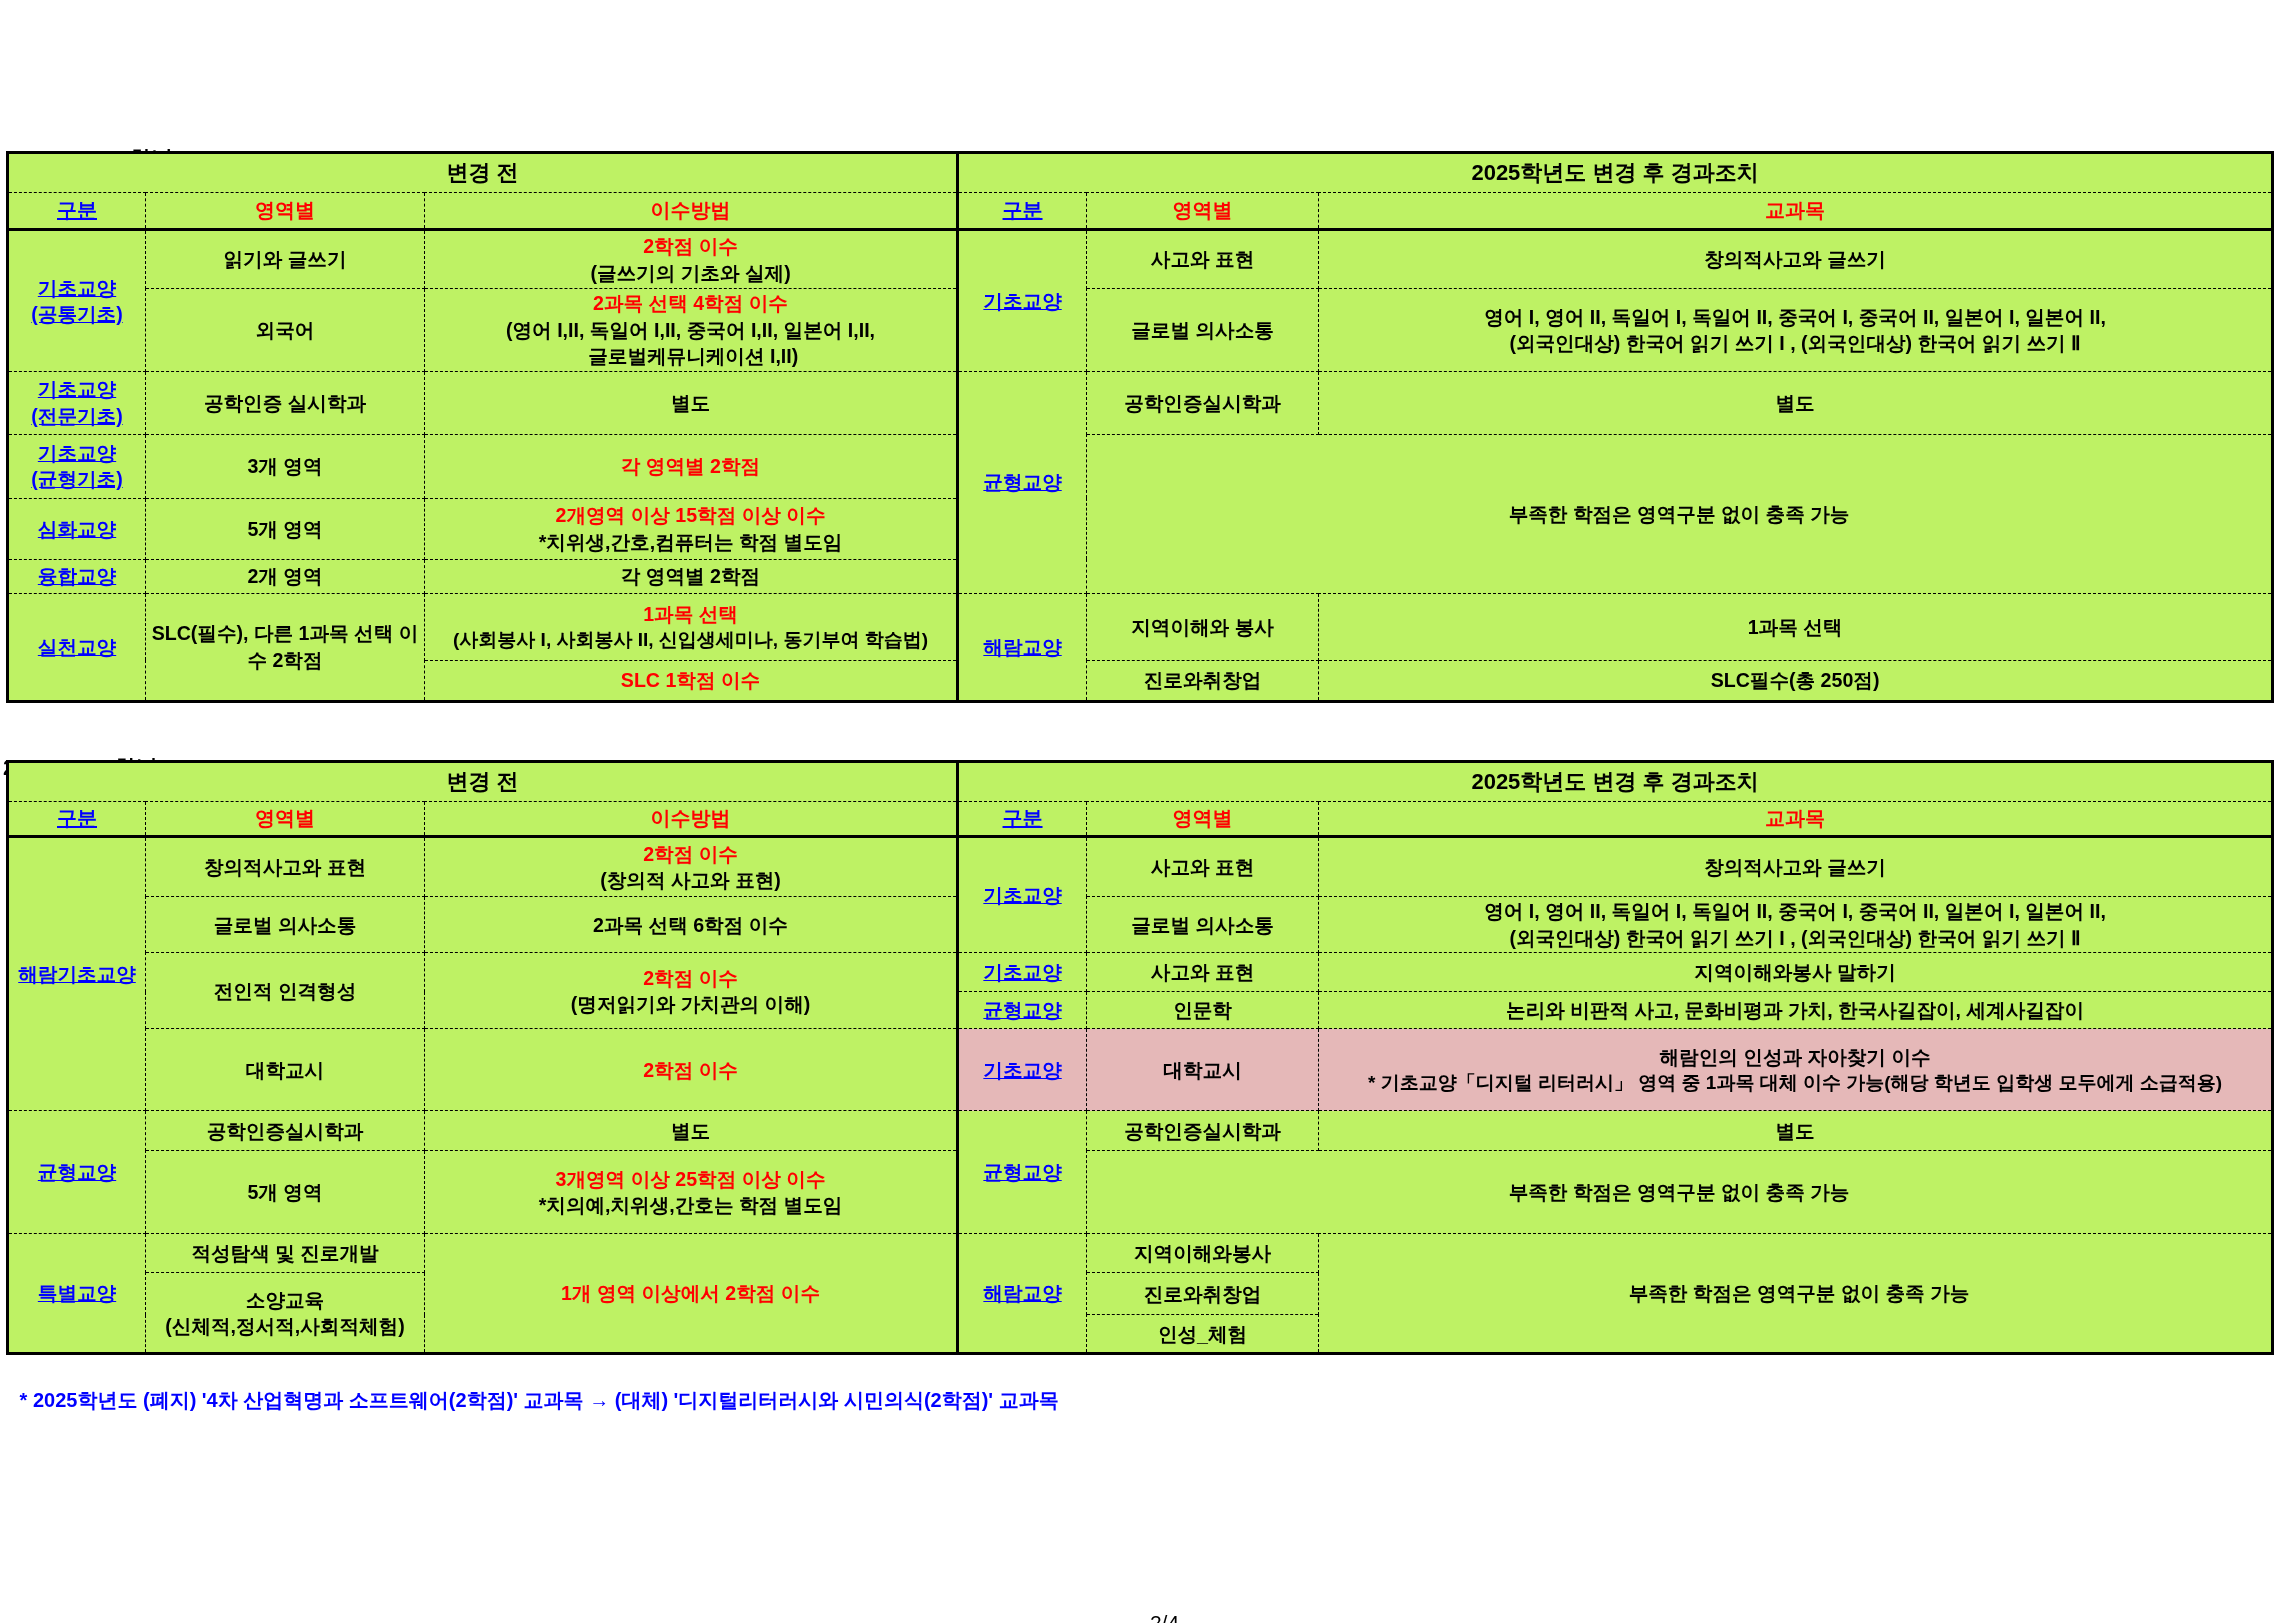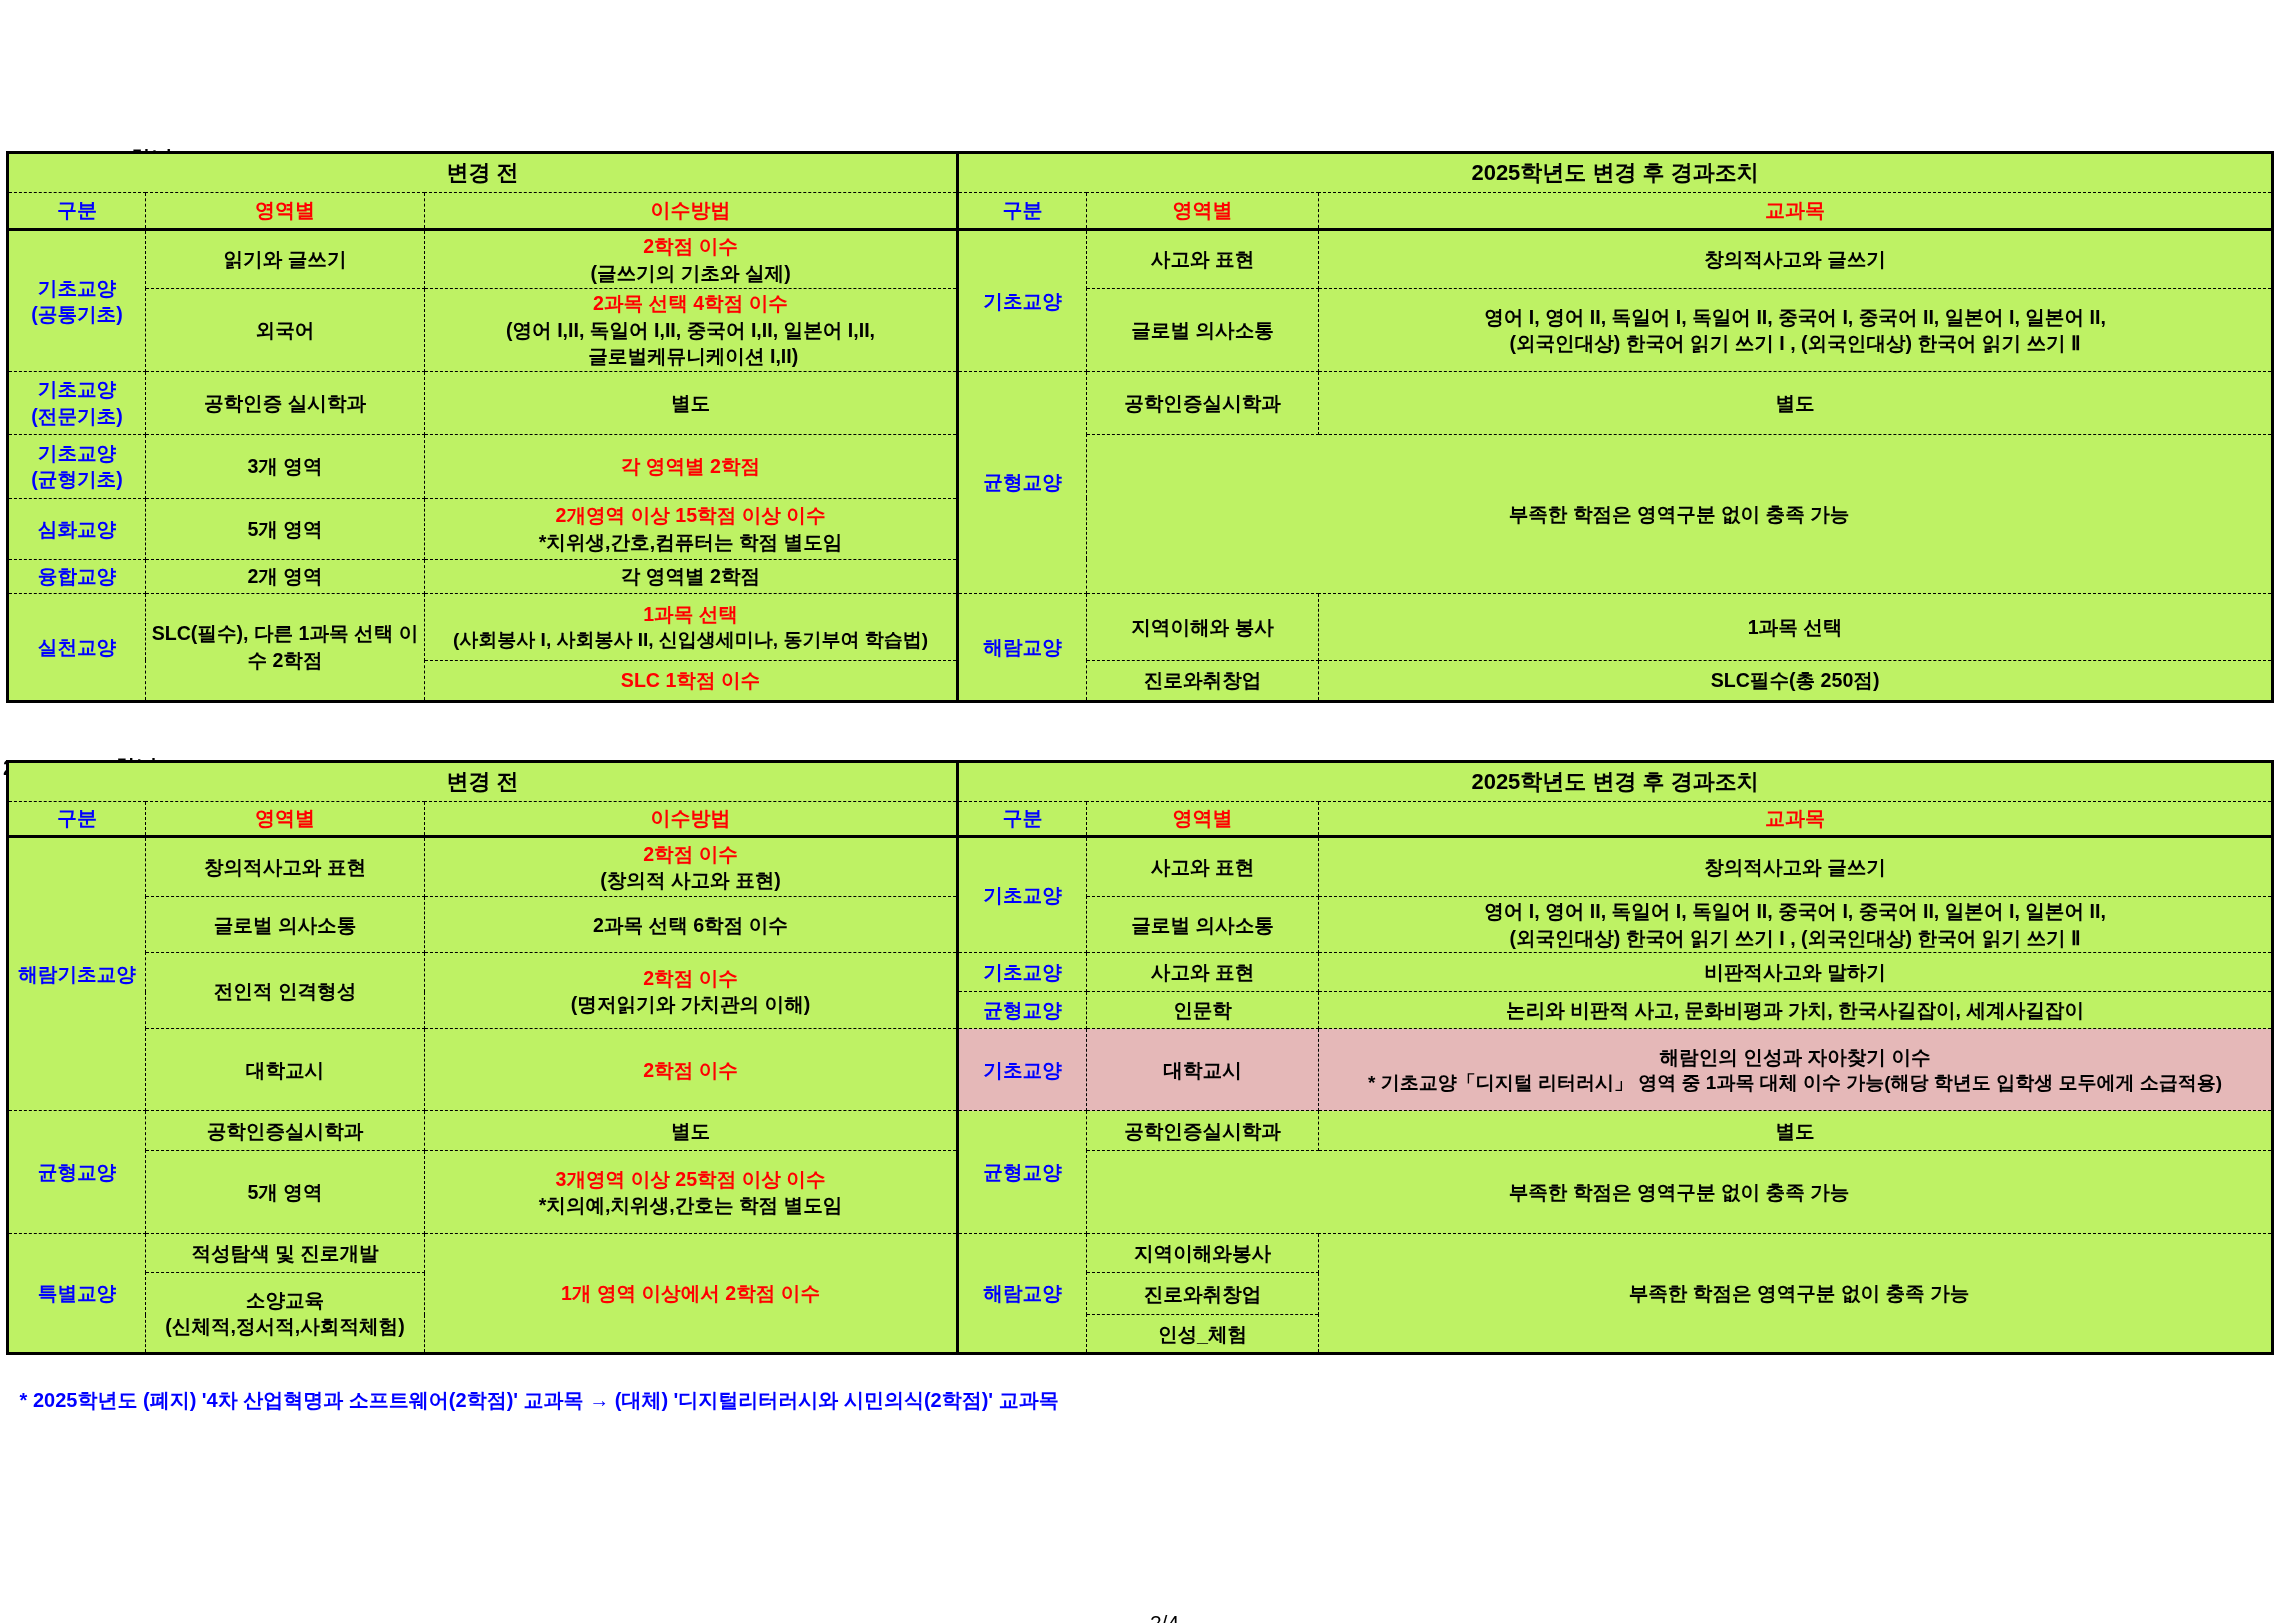--- a/index.html
+++ b/index.html
@@ -7,21 +7,21 @@
        font-family:"Liberation Sans",sans-serif;font-weight:700;color:#000;}
   .abs{position:absolute;margin-top:29px;}
   .doc-title{font-size:22px;letter-spacing:0;}
   table.grid{position:absolute;left:6px;width:2265px;border-collapse:collapse;
              table-layout:fixed;background:#bef264;border:3.3px solid #000;}
   .grid td{border:1.3px dashed #000;vertical-align:middle;text-align:center;
            font-size:19.6px;line-height:1.35;padding:1.3px 3.9px;}
   tr.hdr1 td{font-size:22px;border-left:none;border-right:none;}
   tr.colhead td{border-bottom:3.3px solid #000;font-size:20px;}
   td.mid{border-left:3.3px solid #000 !important;}
-  .blue{color:#0000ff;}
+  .blue{color:#0000ff;text-decoration:underline;}
   .red{color:#ff0000;}
   .pre{white-space:pre-wrap;}
   .ta-l{text-align:left;padding-left:9.2px;}
   .merged{text-align:left;padding-left:17px;}
   .fs29{font-size:19px;}
   .hl{background:#e5b8b8;}
   .footnote{color:#0000ff;font-size:20px;}
   .pagenum{width:100%;text-align:center;font-size:21px;font-weight:400;}
 </style>
 </head>
@@ -165,21 +165,21 @@
 (외국인대상) 한국어 읽기 쓰기 I , (외국인대상) 한국어 읽기 쓰기 Ⅱ</td>
   </tr>
   <tr style="height:39px">
     <td rowspan="2">전인적 인격형성</td>
     <td rowspan="2" class="ta-l">
       <div class="red">2학점 이수</div>
       <div>(명저읽기와 가치관의 이해)</div>
     </td>
     <td class="blue mid">기초교양</td>
     <td>사고와 표현</td>
-    <td class="ta-l">비판적사고와 말하기</td>
+    <td class="ta-l">지역이해와봉사 말하기</td>
   </tr>
   <tr style="height:37px">
     <td class="blue mid">균형교양</td>
     <td>인문학</td>
     <td class="ta-l">논리와 비판적 사고, 문화비평과 가치, 한국사길잡이, 세계사길잡이</td>
   </tr>
   <tr style="height:82px">
     <td>대학교시</td>
     <td class="ta-l red">2학점 이수</td>
     <td class="blue mid hl">기초교양</td>

